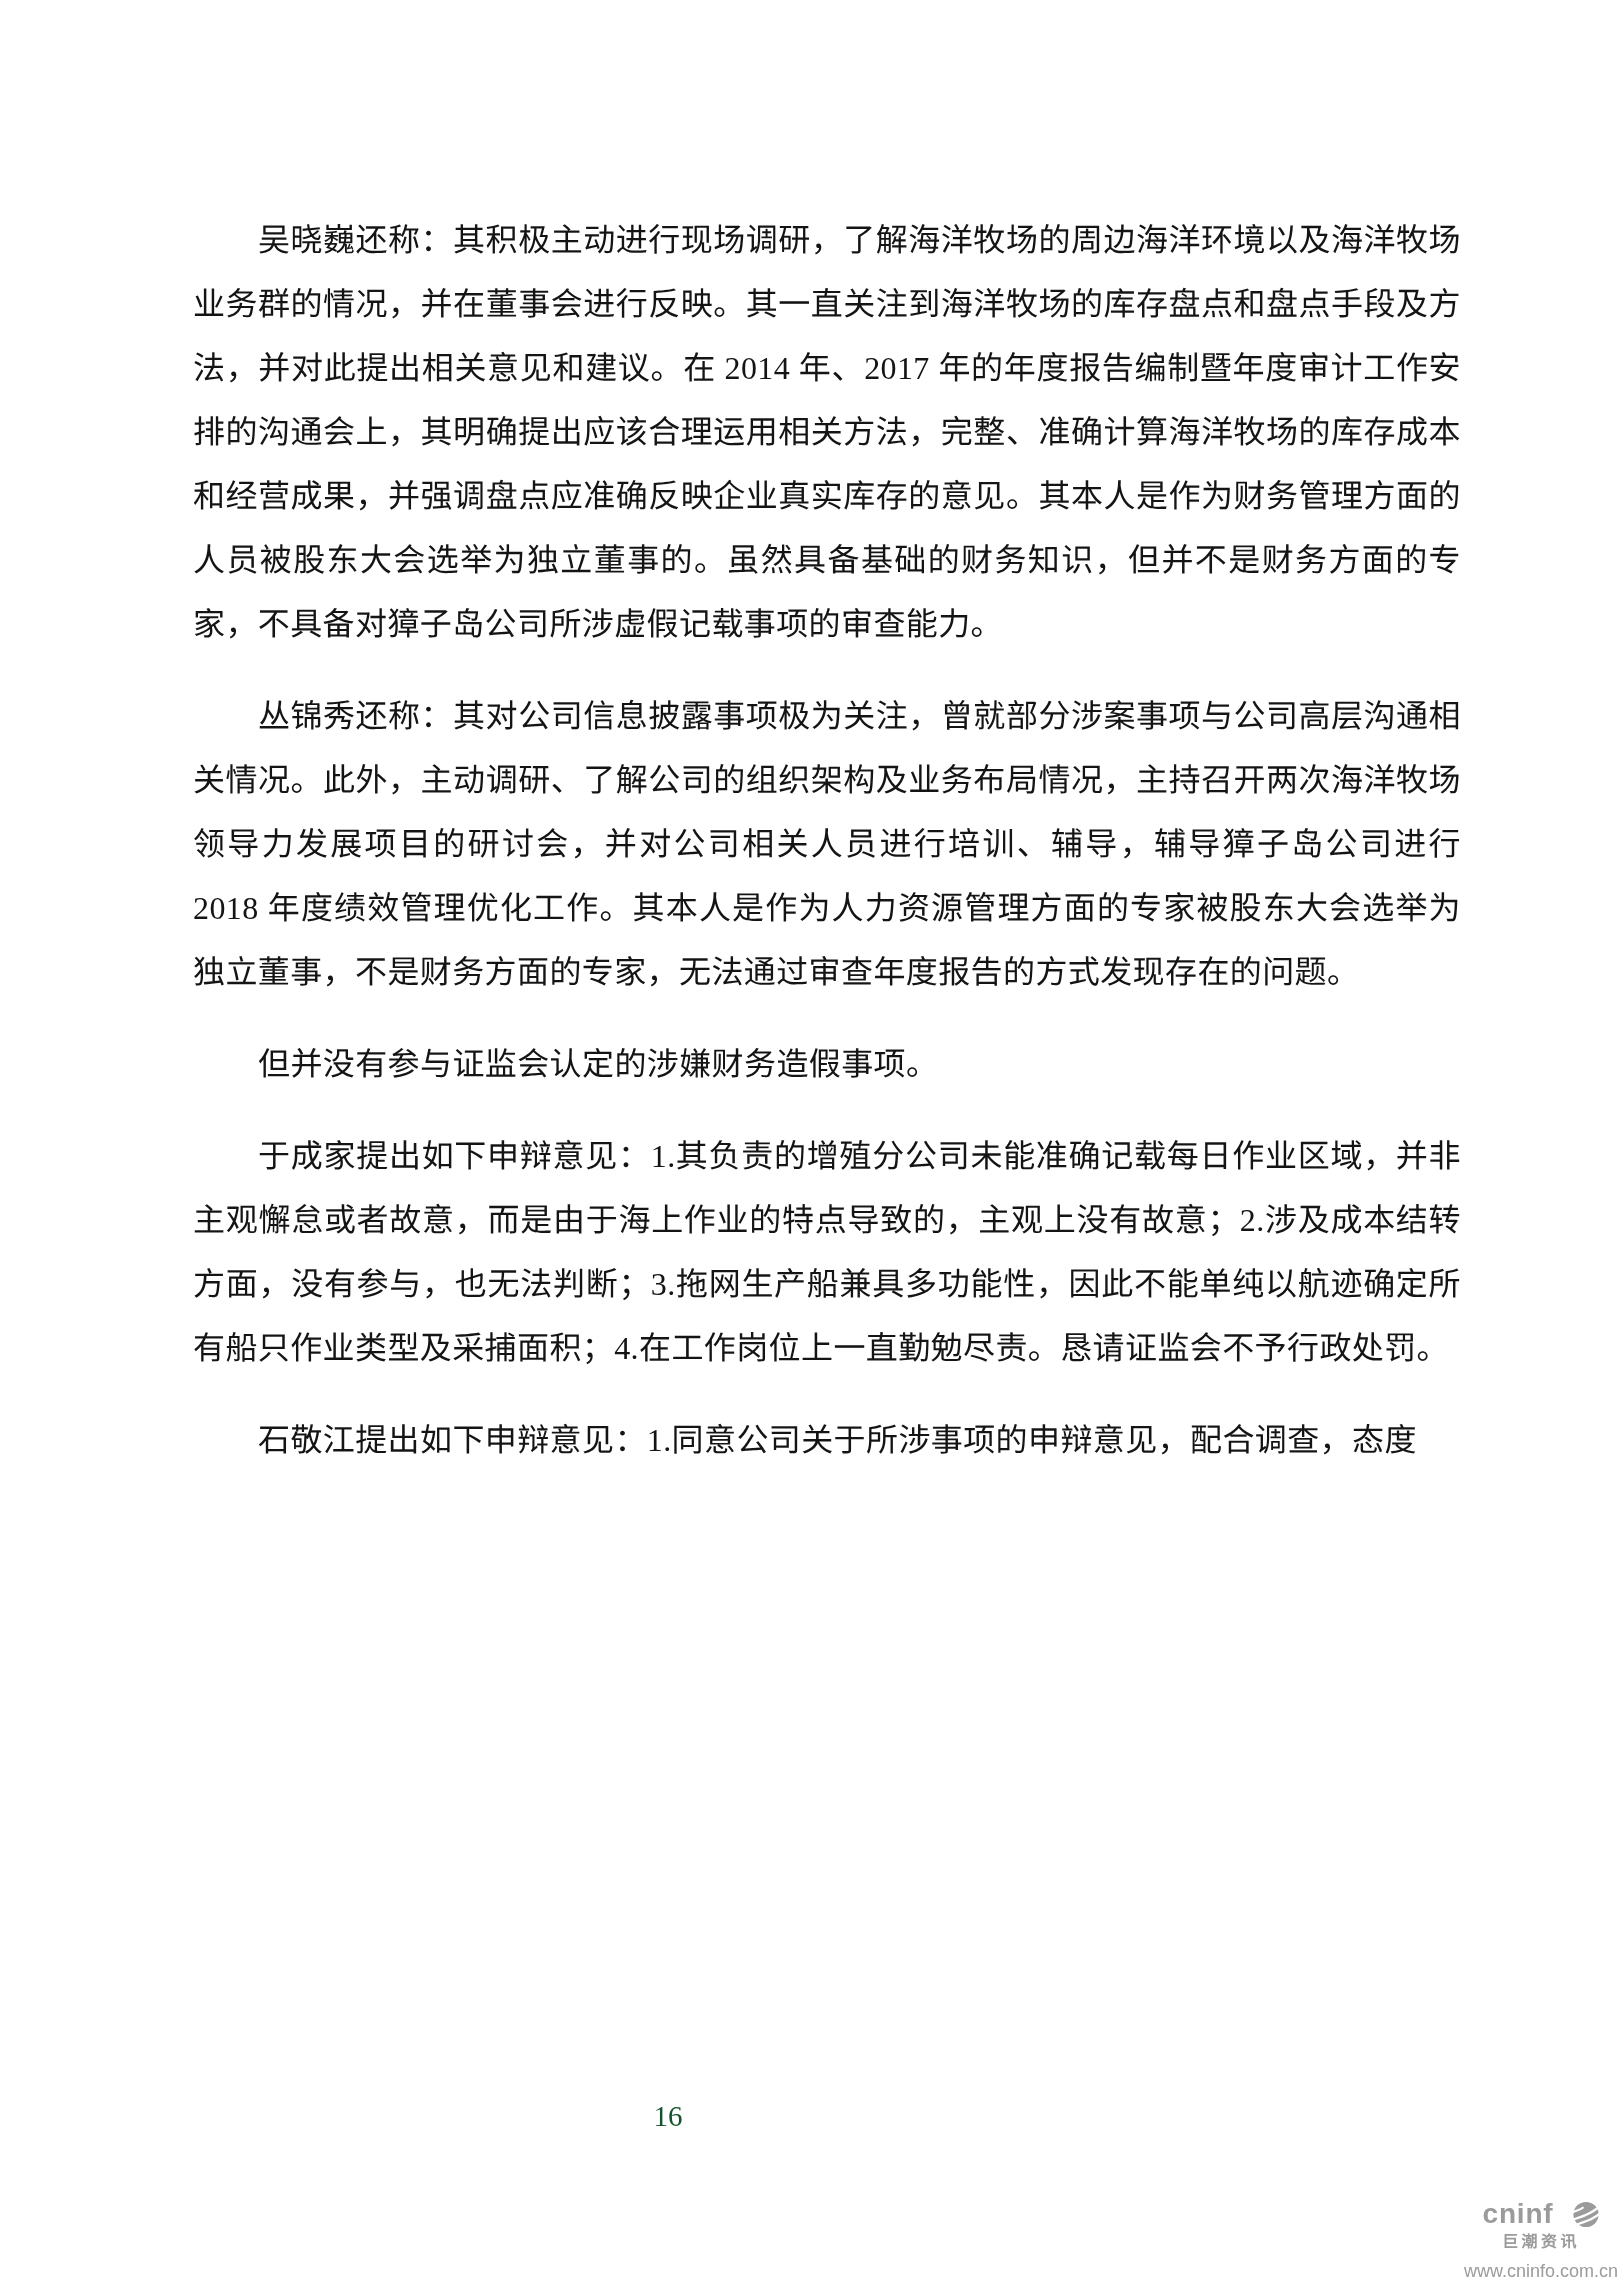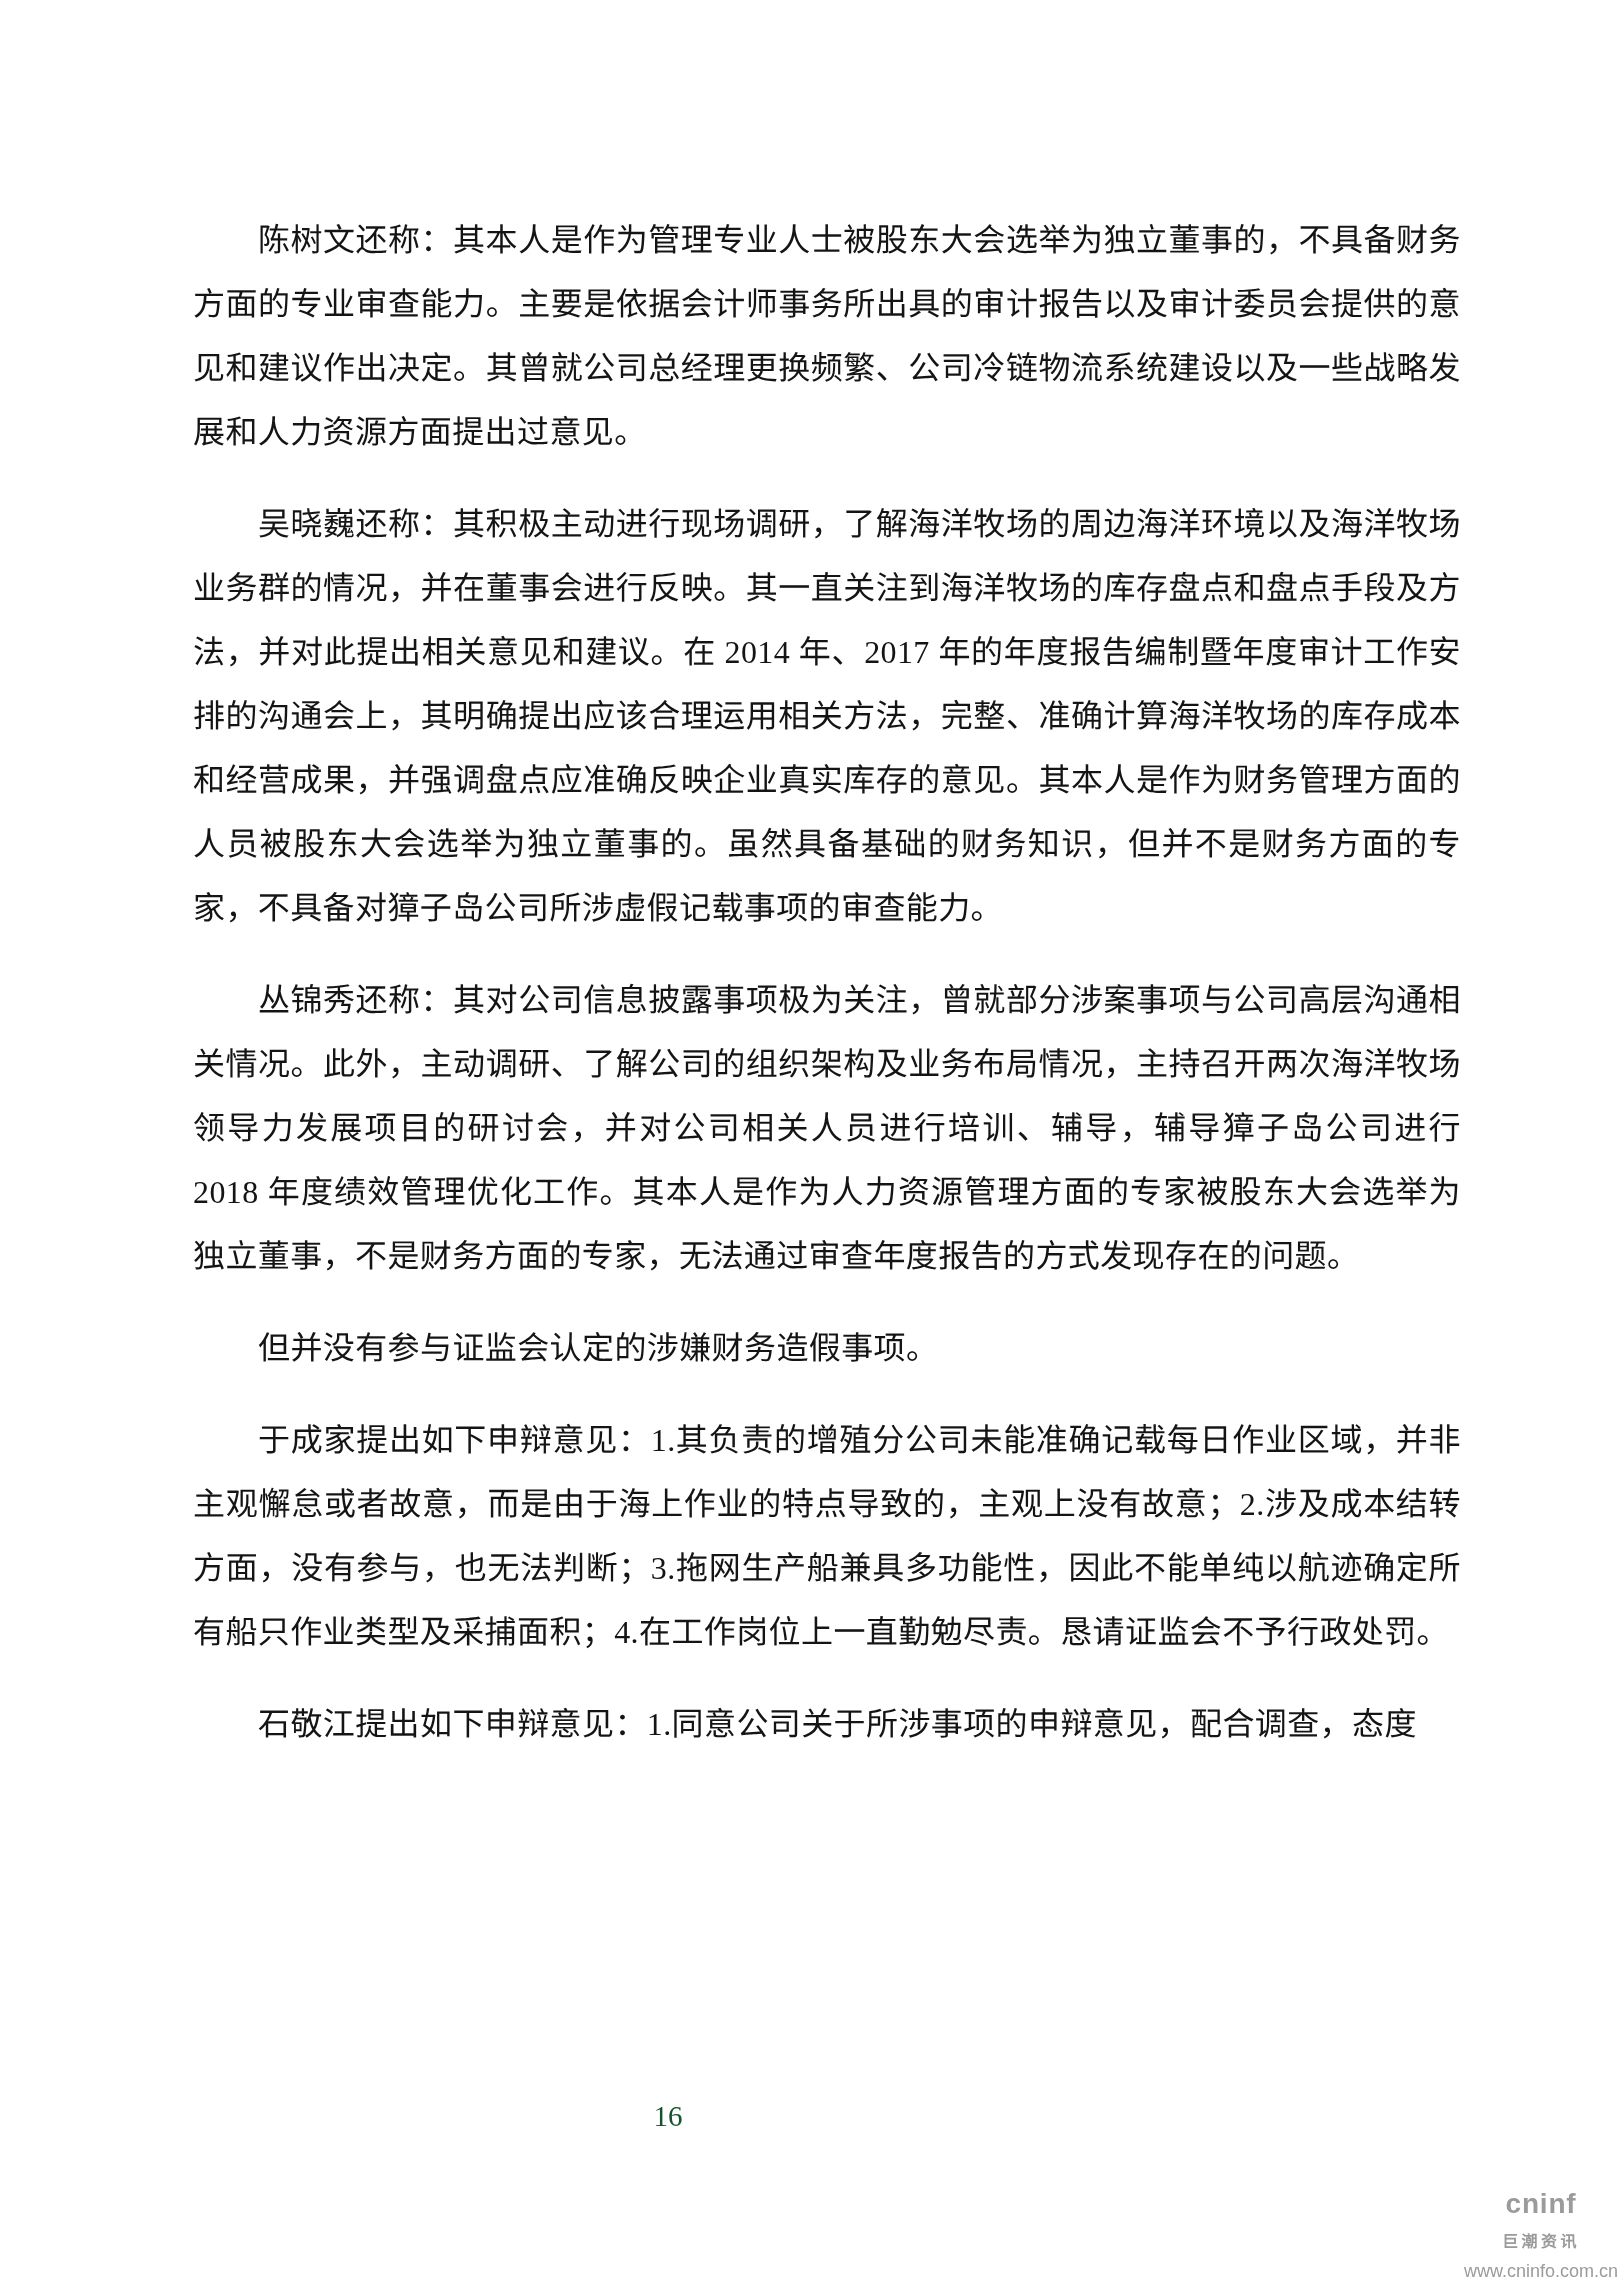--- a/index.html
+++ b/index.html
@@ -50,21 +50,20 @@
     color: #9b9b9b;
     text-align: center;
     user-select: none;
   }
   .brand-row {
     display: flex;
     align-items: center;
     justify-content: center;
     gap: 20px;
     height: 30px;
-    flex-direction: column;
   }
   .brand-word {
     font-family: "Liberation Sans", "DejaVu Sans", sans-serif;
     font-size: 28px;
     font-weight: 700;
     letter-spacing: 0.8px;
     line-height: 30px;
   }
   .globe {
     width: 26px;
@@ -87,21 +86,20 @@
     white-space: nowrap;
     margin-top: 9px;
   }
 </style>
 </head>
 <body>
 
 <div class="page">
 
   <div class="text-block">
-    <p>陈树文还称：其本人是作为管理专业人士被股东大会选举为独立董事的，不具备财务方面的专业审查能力。主要是依据会计师事务所出具的审计报告以及审计委员会提供的意见和建议作出决定。其曾就公司总经理更换频繁、公司冷链物流系统建设以及一些战略发展和人力资源方面提出过意见。</p>
     <p>吴晓巍还称：其积极主动进行现场调研，了解海洋牧场的周边海洋环境以及海洋牧场业务群的情况，并在董事会进行反映。其一直关注到海洋牧场的库存盘点和盘点手段及方法，并对此提出相关意见和建议。在 2014 年、2017 年的年度报告编制暨年度审计工作安排的沟通会上，其明确提出应该合理运用相关方法，完整、准确计算海洋牧场的库存成本和经营成果，并强调盘点应准确反映企业真实库存的意见。其本人是作为财务管理方面的人员被股东大会选举为独立董事的。虽然具备基础的财务知识，但并不是财务方面的专家，不具备对獐子岛公司所涉虚假记载事项的审查能力。</p>
     <p>丛锦秀还称：其对公司信息披露事项极为关注，曾就部分涉案事项与公司高层沟通相关情况。此外，主动调研、了解公司的组织架构及业务布局情况，主持召开两次海洋牧场领导力发展项目的研讨会，并对公司相关人员进行培训、辅导，辅导獐子岛公司进行 2018 年度绩效管理优化工作。其本人是作为人力资源管理方面的专家被股东大会选举为独立董事，不是财务方面的专家，无法通过审查年度报告的方式发现存在的问题。</p>
     <p>但并没有参与证监会认定的涉嫌财务造假事项。</p>
     <p>于成家提出如下申辩意见：1.其负责的增殖分公司未能准确记载每日作业区域，并非主观懈怠或者故意，而是由于海上作业的特点导致的，主观上没有故意；2.涉及成本结转方面，没有参与，也无法判断；3.拖网生产船兼具多功能性，因此不能单纯以航迹确定所有船只作业类型及采捕面积；4.在工作岗位上一直勤勉尽责。恳请证监会不予行政处罚。</p>
     <p>石敬江提出如下申辩意见：1.同意公司关于所涉事项的申辩意见，配合调查，态度</p>
   </div>
 
   <div class="page-number">16</div>
 
   <div class="cninfo-logo">

